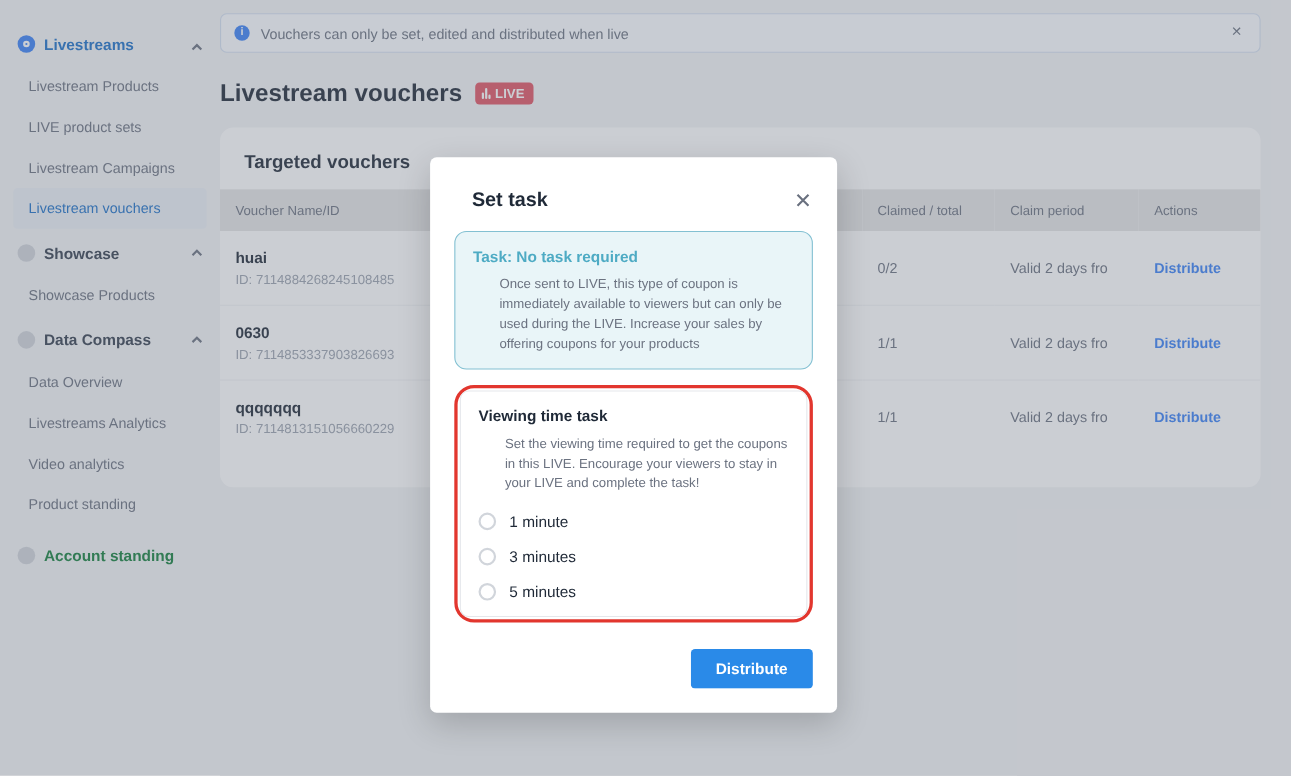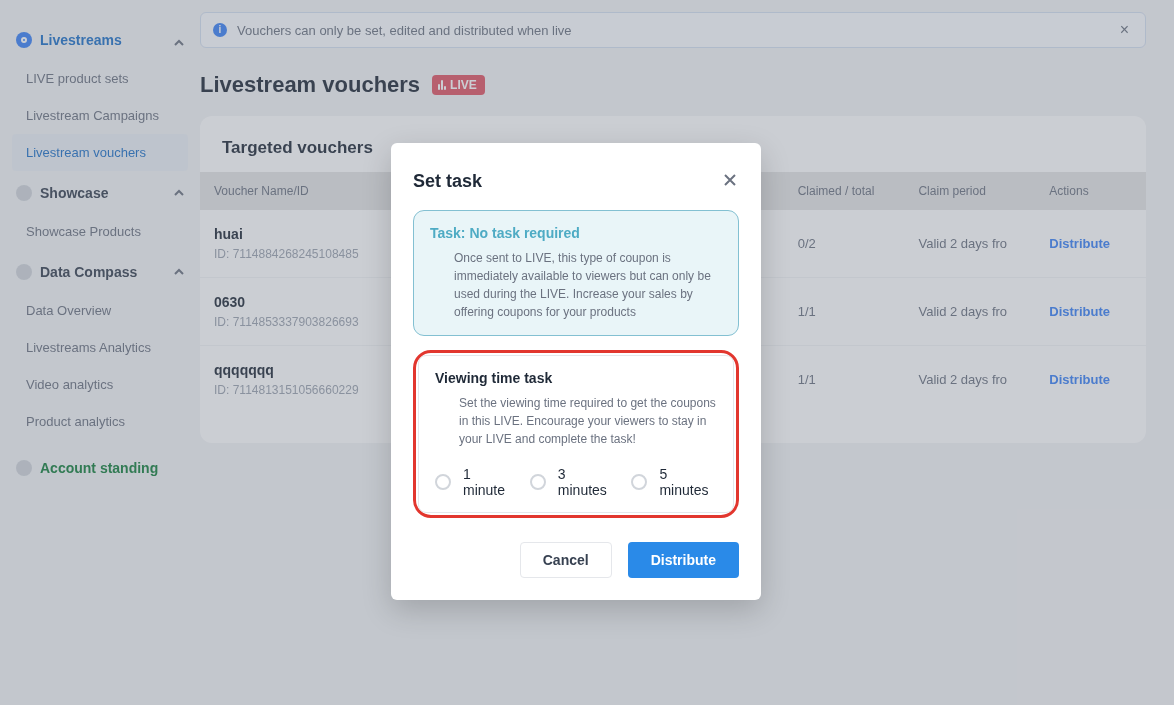--- a/index.html
+++ b/index.html
@@ -59,32 +59,32 @@
   table{border-collapse:collapse;min-width:100%;table-layout:fixed;}
   thead th{background:#e5e5e5;color:var(--muted);font-size:12px;font-weight:500;text-align:left;padding:12px 14px;}
   tbody td{padding:16px 14px;border-bottom:1px solid #f3f4f6;font-size:13px;color:var(--muted);white-space:nowrap;overflow:hidden;text-overflow:ellipsis;}
   tbody tr:last-child td{border-bottom:none;}
   td .name{color:var(--text);font-weight:600;font-size:14px;display:block;margin-bottom:4px;}
   td .id{font-size:12px;color:var(--muted2);}
   .distribute{color:var(--link);font-weight:600;cursor:pointer;}
   
   .scrim{position:absolute;inset:0;background:rgba(107,114,128,0.35);}
   .modal{position:absolute;width:370px;left:391px;top:143px;background:#fff;border-radius:6px;box-shadow:0 10px 30px rgba(0,0,0,0.18);padding:28px 22px 22px 22px;}
-  .modal-head{display:flex;}
+  .modal-head{display:flex;align-items:center;margin-left:16px;}
   .modal-head h3{margin:0;font-size:18px;font-weight:700;color:#1f2937;flex:1;}
   .modal-close{color:var(--muted);cursor:pointer;width:18px;height:18px;display:inline-flex;align-items:center;justify-content:center;}
   .modal-close svg{width:14px;height:14px;stroke:currentColor;stroke-width:2;fill:none;}
   .task{border:1px solid var(--border);border-radius:8px;padding:14px 16px;margin-top:18px;}
   .task.selected{border-color:var(--task-sel-border);background:var(--task-sel-bg);border-radius:11px;}
   .task.selected .t-title{color:var(--task-sel-title);font-weight:600;}
   .task .t-title{font-size:14px;font-weight:600;color:#1f2937;}
   .task .t-desc{font-size:12px;color:var(--muted);margin-top:8px;line-height:1.5;margin-left:24px;}
   .hilite{position:relative;margin-top:14px;padding:2px;border:3px solid var(--highlight);border-radius:18px;}
   .hilite .task{margin:0;border-radius:8px;}
-  .opts{margin-top:18px;display:flex;flex-direction:row;gap:16px;}
+  .opts{margin-top:18px;display:flex;flex-direction:column;gap:16px;}
   .opt{display:flex;align-items:center;gap:12px;cursor:pointer;}
   .radio{width:16px;height:16px;border:2px solid #d1d5db;border-radius:50%;display:inline-block;flex:0 0 16px;}
   .opt .lbl{font-size:14px;color:#1f2937;}
   .modal-foot{display:flex;justify-content:flex-end;gap:16px;margin-top:24px;}
   .btn{padding:9px 22px;border-radius:4px;font-size:14px;font-weight:600;cursor:pointer;border:1px solid transparent;}
   .btn.cancel{background:#fff;border-color:var(--border);color:#374151;}
   .btn.primary{background:#2a8ae8;color:#fff;}
 </style>
 </head>
 <body>
@@ -95,20 +95,21 @@
     <div class="sec-head active">
       <span class="seci active"></span>
       <span class="lbl">Livestreams</span>
       <span class="chev">
           <svg viewBox="0 0 10 10">
             <path d="M1 7 L5 3 L9 7"></path>
           </svg>
         </span>
     </div>
     <div class="sub">
+      <a>Livestream Products</a>
       <a>LIVE product sets</a>
       <a>Livestream Campaigns</a>
       <a class="active">Livestream vouchers</a>
     </div>
 
     <div class="sec-head">
       <span class="seci dot"></span>
       <span class="lbl">Showcase</span>
       <span class="chev">
           <svg viewBox="0 0 10 10">
@@ -126,21 +127,21 @@
       <span class="chev">
           <svg viewBox="0 0 10 10">
             <path d="M1 7 L5 3 L9 7"></path>
           </svg>
         </span>
     </div>
     <div class="sub">
       <a>Data Overview</a>
       <a>Livestreams Analytics</a>
       <a>Video analytics</a>
-      <a>Product analytics</a>
+      <a>Product standing</a>
     </div>
 
     <div class="plain">
       <span class="seci dot"></span>
       <span>Account standing</span>
     </div>
   </nav>
 
   <main class="main">
     <div class="alert">
@@ -245,16 +246,15 @@
         </label>
         <label class="opt">
           <span class="radio"></span>
           <span class="lbl">5 minutes</span>
         </label>
       </div>
     </div>
   </div>
 
   <div class="modal-foot">
-    <button class="btn cancel">Cancel</button>
     <button class="btn primary">Distribute</button>
   </div>
 </div>
 
 </body></html>

